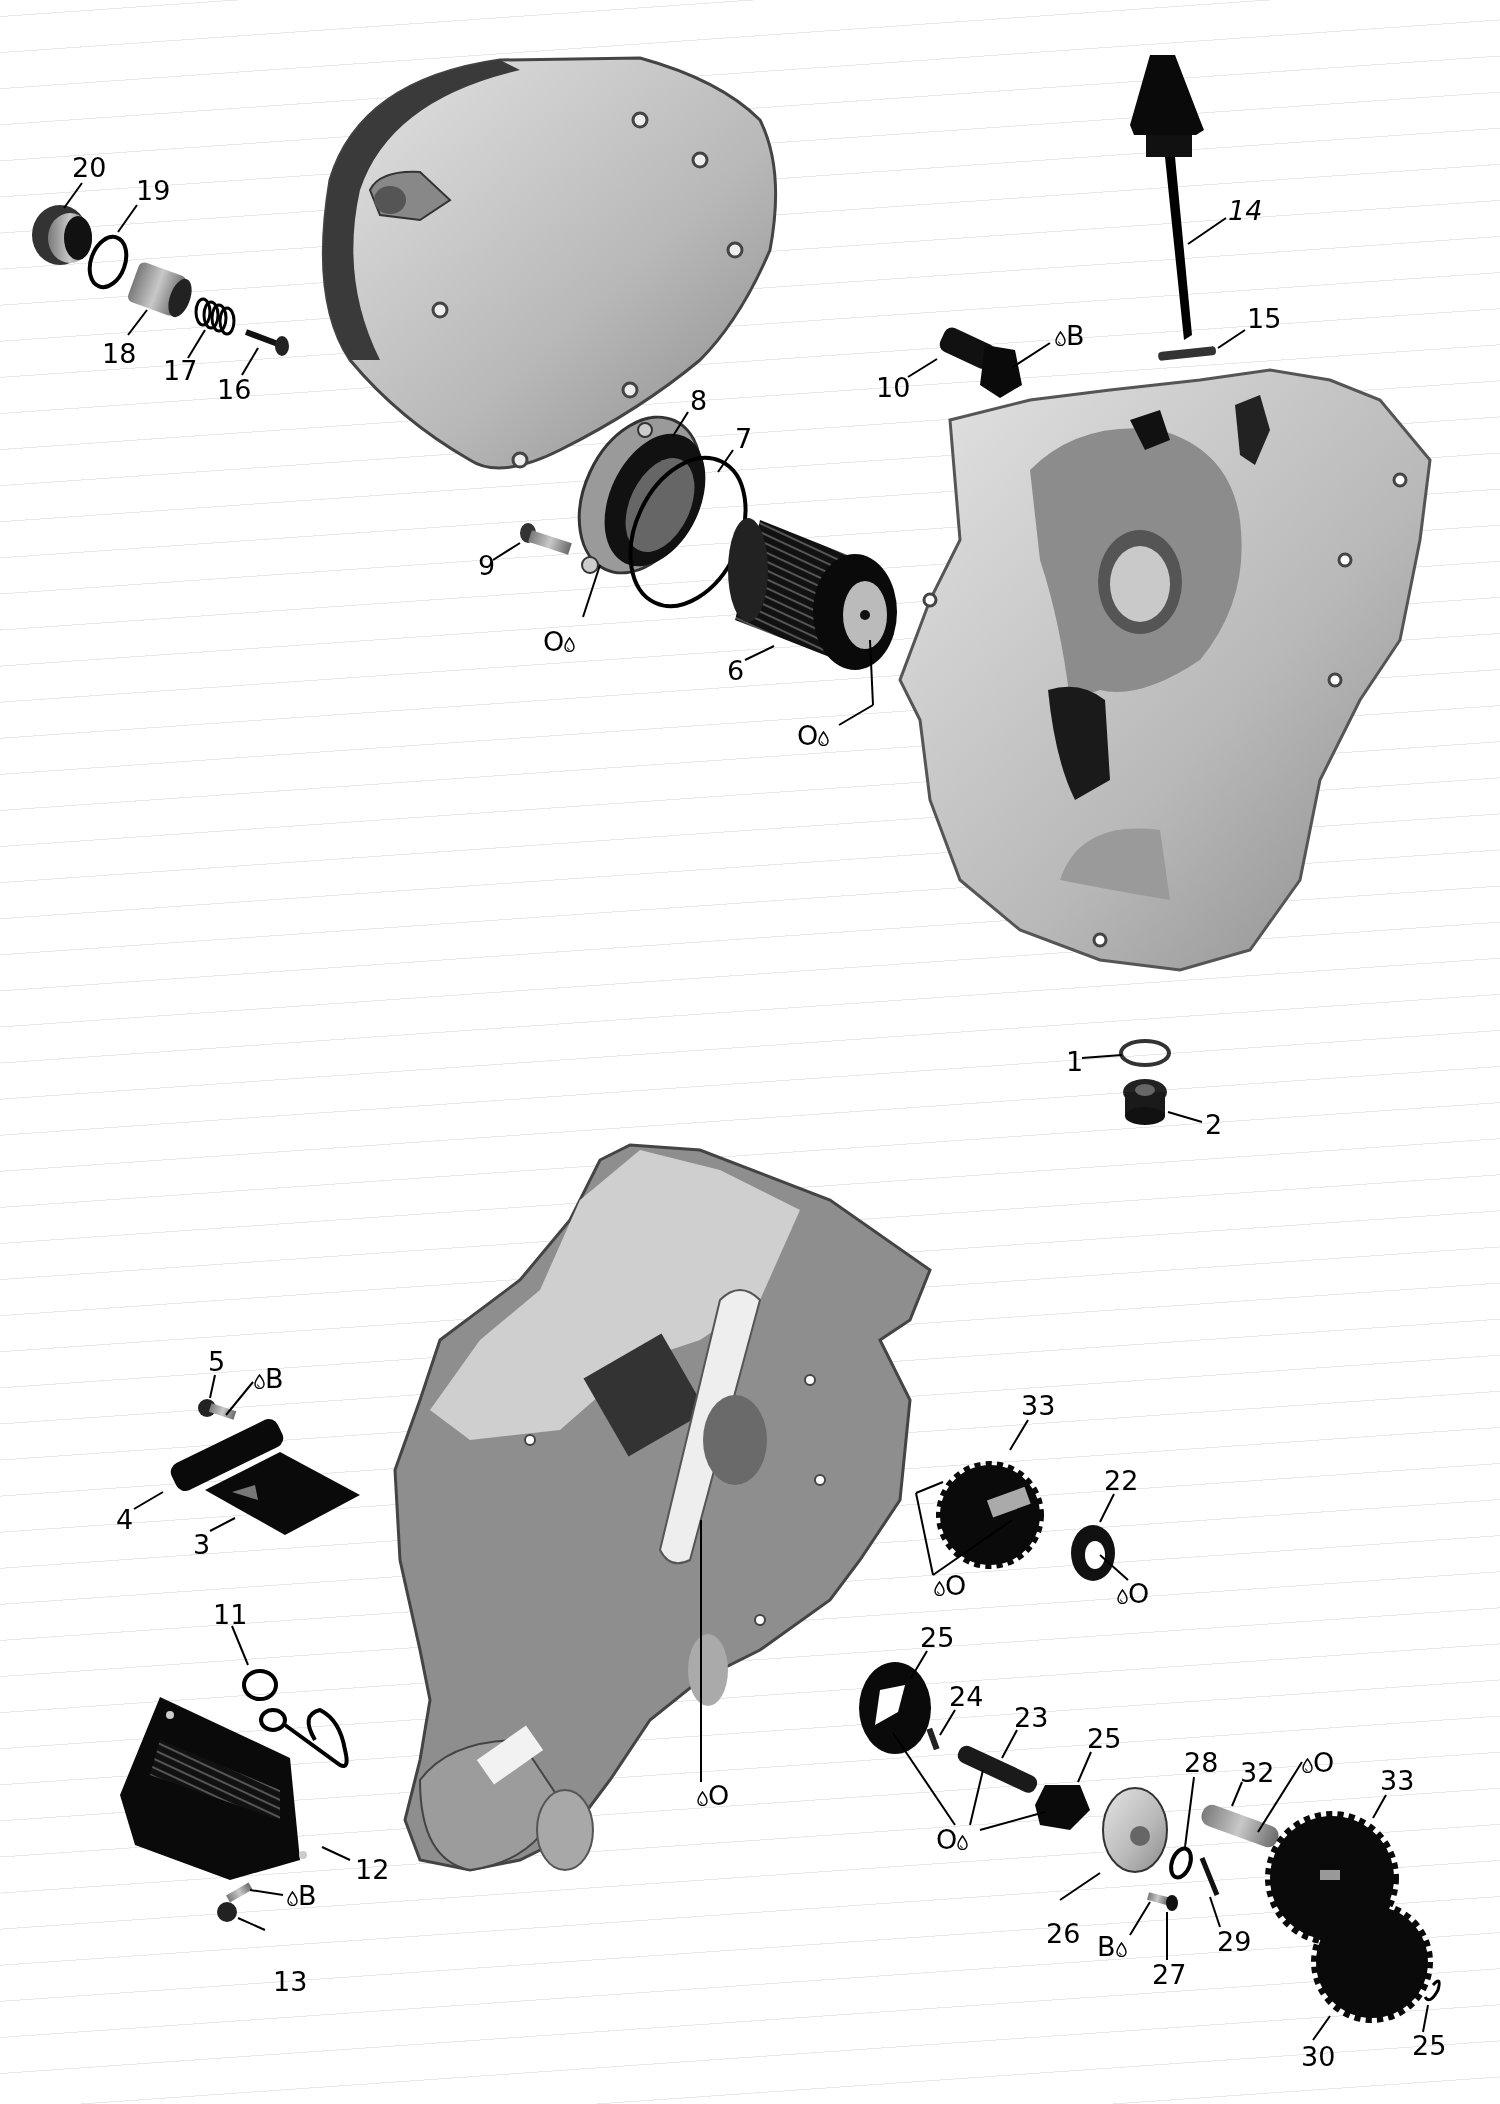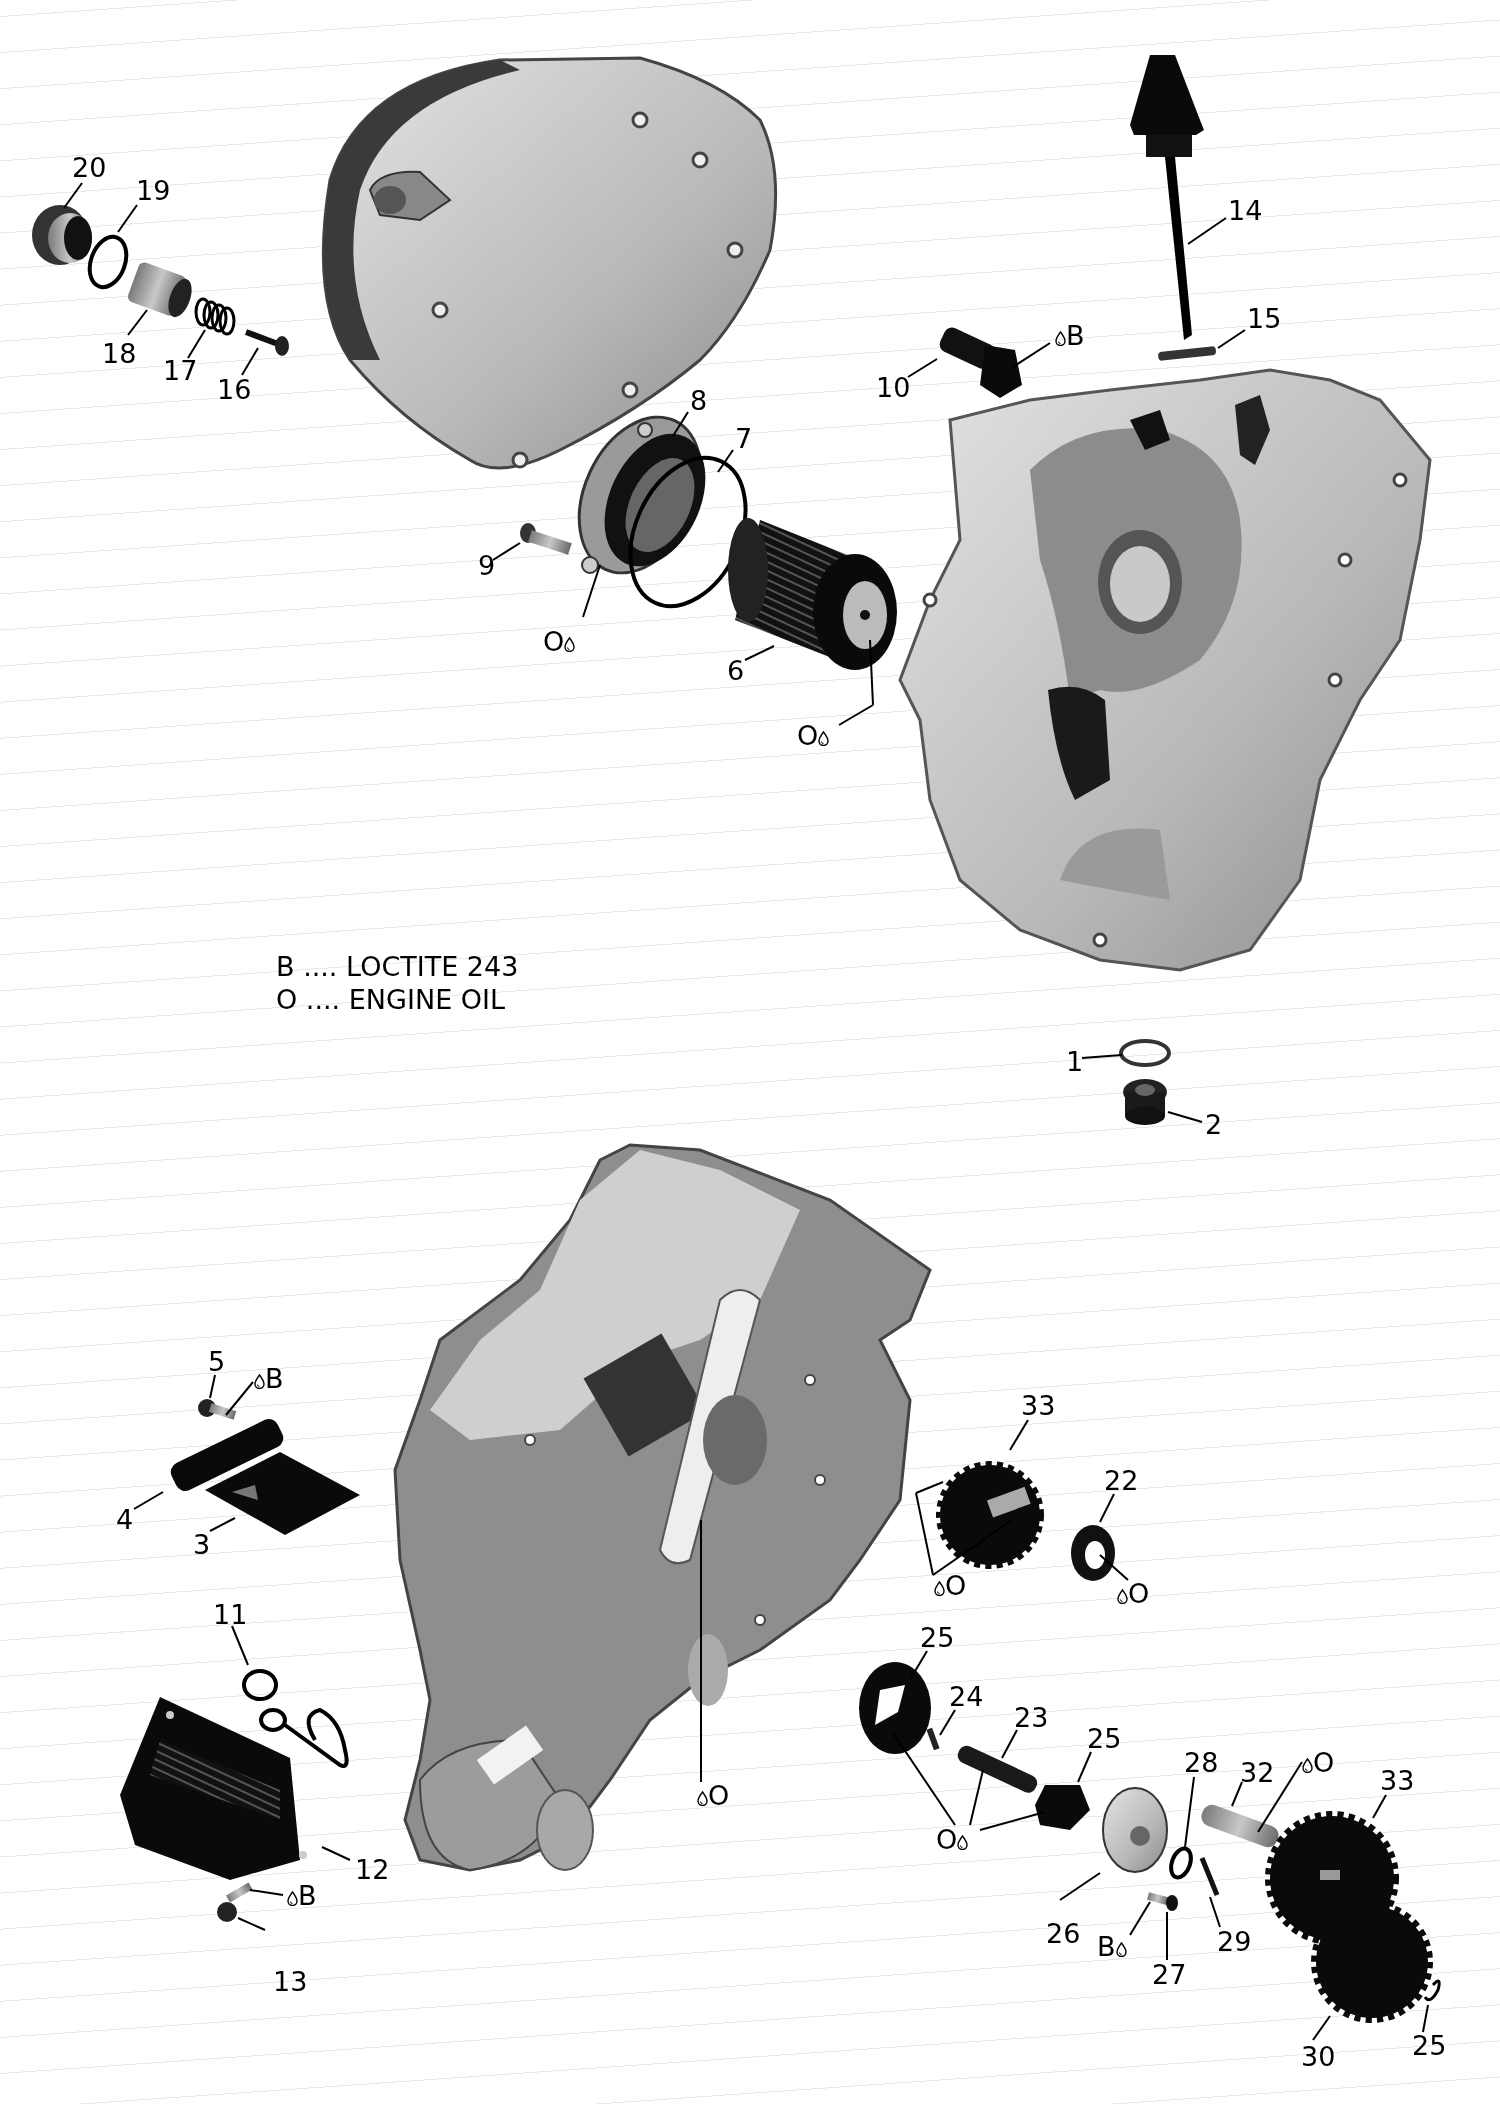--- a/index.html
+++ b/index.html
@@ -295,21 +295,21 @@
       <line x1="1423" y1="2032" x2="1428" y2="2005"></line>
     </g>
   </svg>
 
   <div id="callouts">
       <div class="callout" style="left: 72px; top: 154px;">20</div>
       <div class="callout" style="left: 136px; top: 177px;">19</div>
       <div class="callout" style="left: 102px; top: 340px;">18</div>
       <div class="callout" style="left: 163px; top: 357px;">17</div>
       <div class="callout" style="left: 217px; top: 376px;">16</div>
-      <div class="callout" style="left: 1228px; top: 197px;">14</div>
+      <div class="callout" style="left: 1228px; top: 197px; font-style: italic;">14</div>
       <div class="callout" style="left: 1247px; top: 305px;">15</div>
       <div class="callout" style="left: 876px; top: 374px;">10</div>
       <div class="callout" style="left: 690px; top: 387px;">8</div>
       <div class="callout" style="left: 735px; top: 425px;">7</div>
       <div class="callout" style="left: 478px; top: 552px;">9</div>
       <div class="callout" style="left: 727px; top: 657px;">6</div>
       <div class="callout" style="left: 1066px; top: 1048px;">1</div>
       <div class="callout" style="left: 1205px; top: 1111px;">2</div>
       <div class="callout" style="left: 208px; top: 1348px;">5</div>
       <div class="callout" style="left: 116px; top: 1506px;">4</div>
@@ -373,25 +373,13 @@
       <div class="callout" style="left: 1302px; top: 1749px;"><span><svg class="drop" viewBox="0 0 11 15">
             <path d="M5.5 1 C5.5 1 1 7 1 10 A4.5 4.5 0 0 0 10 10 C10 7 5.5 1 5.5 1 Z" fill="none" stroke="#000" stroke-width="1.4"></path>
             <path d="M3.5 10.5 A2 2 0 0 0 5.5 12.5" fill="none" stroke="#000" stroke-width="1"></path>
           </svg></span><span>O</span></div>
       <div class="callout" style="left: 1097px; top: 1933px;"><span>B</span><span><svg class="drop" viewBox="0 0 11 15">
             <path d="M5.5 1 C5.5 1 1 7 1 10 A4.5 4.5 0 0 0 10 10 C10 7 5.5 1 5.5 1 Z" fill="none" stroke="#000" stroke-width="1.4"></path>
             <path d="M3.5 10.5 A2 2 0 0 0 5.5 12.5" fill="none" stroke="#000" stroke-width="1"></path>
           </svg></span></div>
     </div>
 
-  <div class="legend">
-    <div>
-      <span>B</span>
-      <span>....</span>
-      <span>LOCTITE 243</span>
-    </div>
-    <div>
-      <span>O</span>
-      <span>....</span>
-      <span>ENGINE OIL</span>
-    </div>
-  </div>
 </div>
 
 </body></html>

